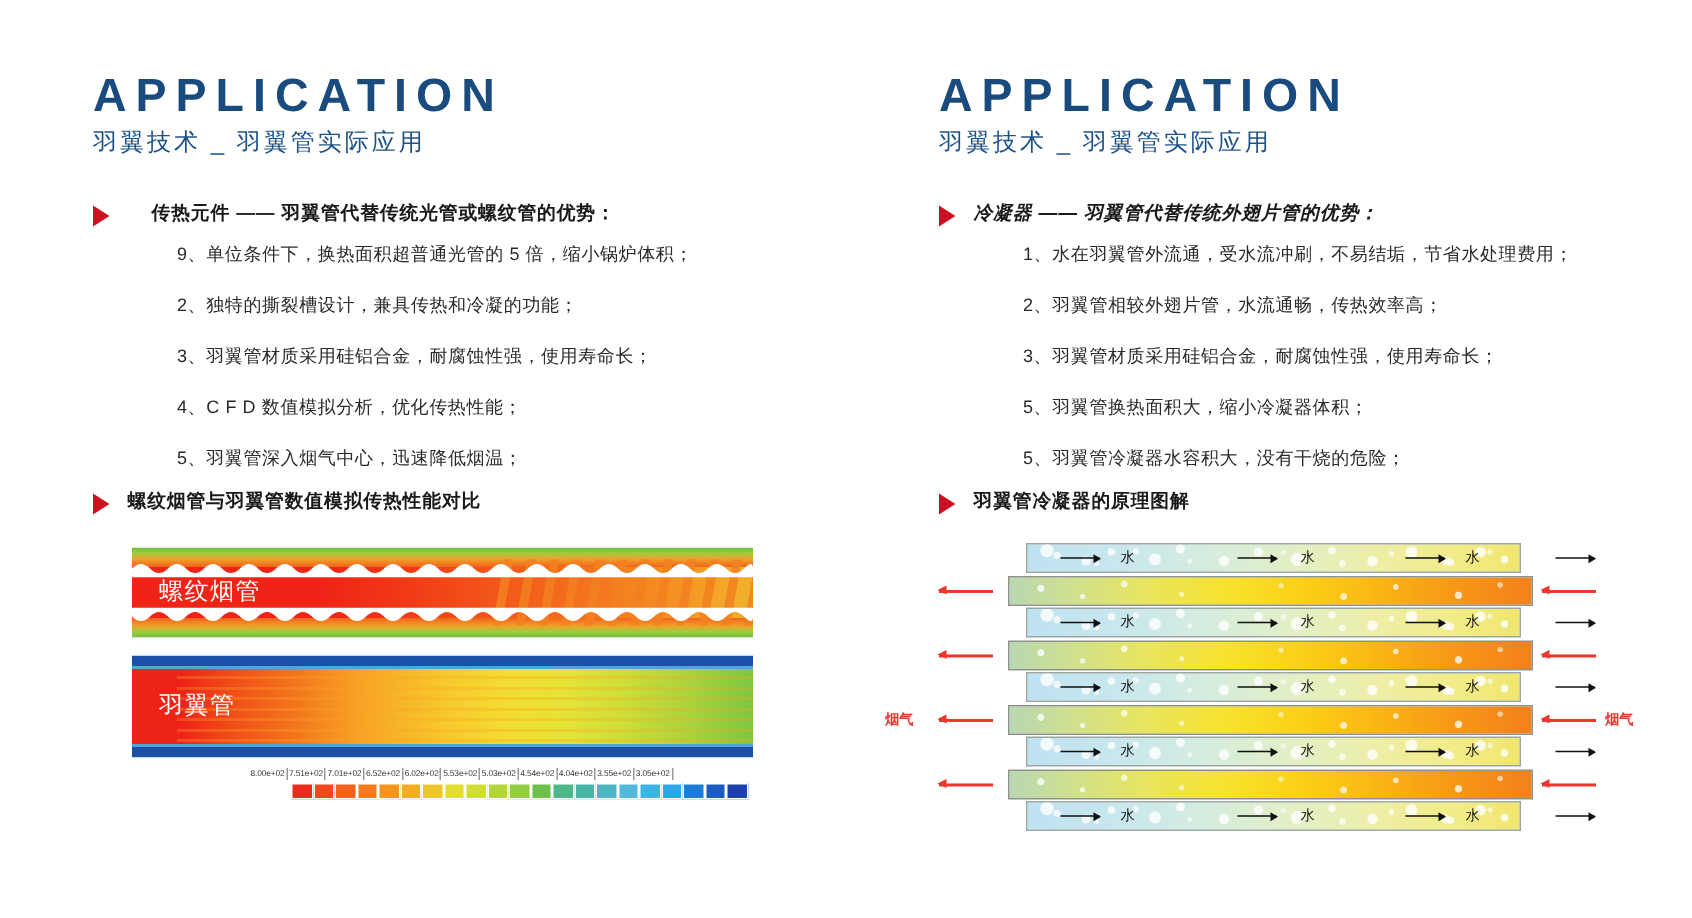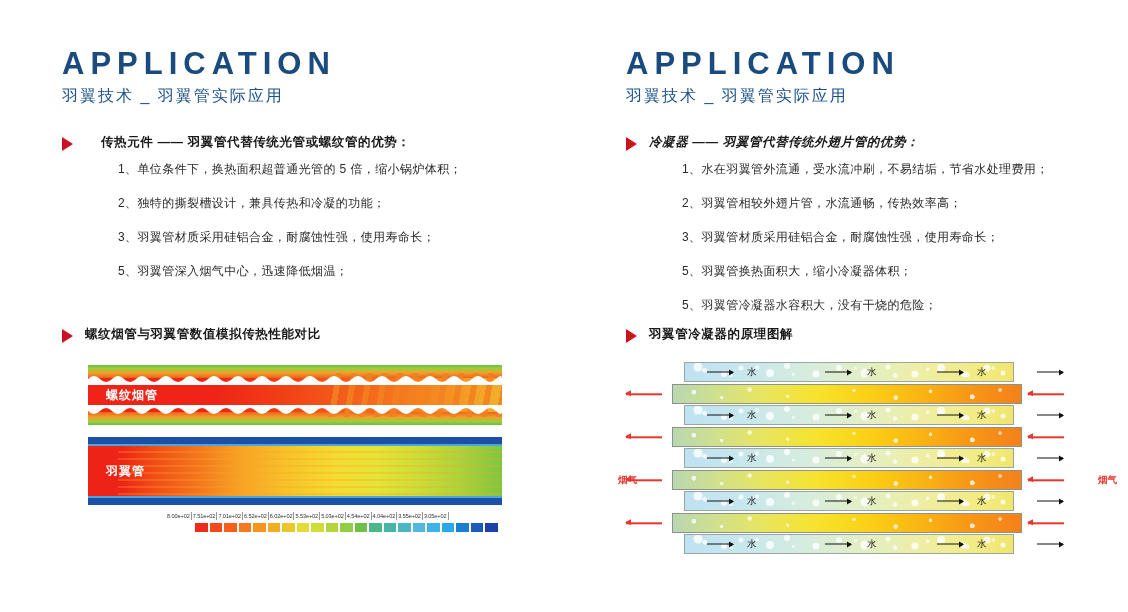--- a/index.html
+++ b/index.html
@@ -50,21 +50,21 @@
     font-size:12px;color:#2a2a2a;
     letter-spacing:.4px;line-height:1;
     margin-bottom:22px;white-space:nowrap;
   }
 
   
   .cfd{position:absolute;}
   .cfd-img{position:relative;overflow:hidden;}
   .cfd-label{
     position:absolute;left:18px;top:50%;transform:translateY(-50%);
-    color:#ffffff;font-size:12px;font-weight:bold;letter-spacing:1px;
+    color:#ffffff;font-size:16px;font-weight:normal;letter-spacing:1px;
     z-index:6;white-space:nowrap;
   }
 
   
   .t1{width:414px;height:60px;background:#ffffff;}
   .t1 .core{
     position:absolute;left:0;right:0;top:9px;bottom:9px;
     background:linear-gradient(90deg,
       #ef2316 0%,#ef2316 30%,#f03c16 45%,#f2561a 58%,
       #f46c1c 70%,#f5811f 80%,#f59322 88%,#f3a427 94%,#f0b02c 100%);
@@ -138,41 +138,42 @@
       radial-gradient(circle at 94% 28%, rgba(255,255,255,.6) 0 1.6px, transparent 2px);}
   .warr{position:absolute;top:50%;transform:translateY(-50%);height:1px;background:#111;z-index:4;}
   .warr::after{content:"";position:absolute;right:-1px;top:-2.5px;
     border-left:5px solid #111;border-top:3px solid transparent;border-bottom:3px solid transparent;}
   .wlab{position:absolute;top:50%;transform:translateY(-50%);
     font-size:9.5px;color:#111;z-index:5;}
   .rarr{position:absolute;top:50%;transform:translateY(-50%);height:1.4px;background:#e8382e;z-index:4;}
   .rarr::after{content:"";position:absolute;left:-1px;top:-3px;
     border-right:6px solid #e8382e;border-top:3.5px solid transparent;border-bottom:3.5px solid transparent;}
   .rlab{position:absolute;top:50%;transform:translateY(-50%);
-    font-size:9.5px;color:#e8382e;font-weight:bold;z-index:5;white-space:nowrap;margin-left:28px;}
+    font-size:9.5px;color:#e8382e;font-weight:bold;z-index:5;white-space:nowrap;}
 </style>
 </head>
 <body>
 
 <div class="page">
 
   <div class="col col-left">
 
     <div class="app-title">APPLICATION</div>
     <div class="app-sub">羽翼技术 _ 羽翼管实际应用</div>
 
     <div class="sec" style="left:62px;top:135px;gap:16px;">
       <span class="tri"></span>
       <span class="sec-label">传热元件 —— 羽翼管代替传统光管或螺纹管的优势：</span>
     </div>
 
     <div class="bullets" style="left:118px;top:163px;">
-      <div class="bullet-item">1、单位条件下，换热面积超普通光管的 5 倍，缩小锅炉体积；</div>
+      <div class="bullet-item">9、单位条件下，换热面积超普通光管的 5 倍，缩小锅炉体积；</div>
       <div class="bullet-item">2、独特的撕裂槽设计，兼具传热和冷凝的功能；</div>
       <div class="bullet-item">3、羽翼管材质采用硅铝合金，耐腐蚀性强，使用寿命长；</div>
+      <div class="bullet-item">4、C F D 数值模拟分析，优化传热性能；</div>
       <div class="bullet-item">5、羽翼管深入烟气中心，迅速降低烟温；</div>
     </div>
 
     <div class="sec" style="left:62px;top:327px;text-align:center;">
       <span class="tri"></span>
       <span class="sec-label">螺纹烟管与羽翼管数值模拟传热性能对比</span>
     </div>
 
     <div class="cfd" style="left:88px;top:365px;">
       <div class="cfd-img t1">

